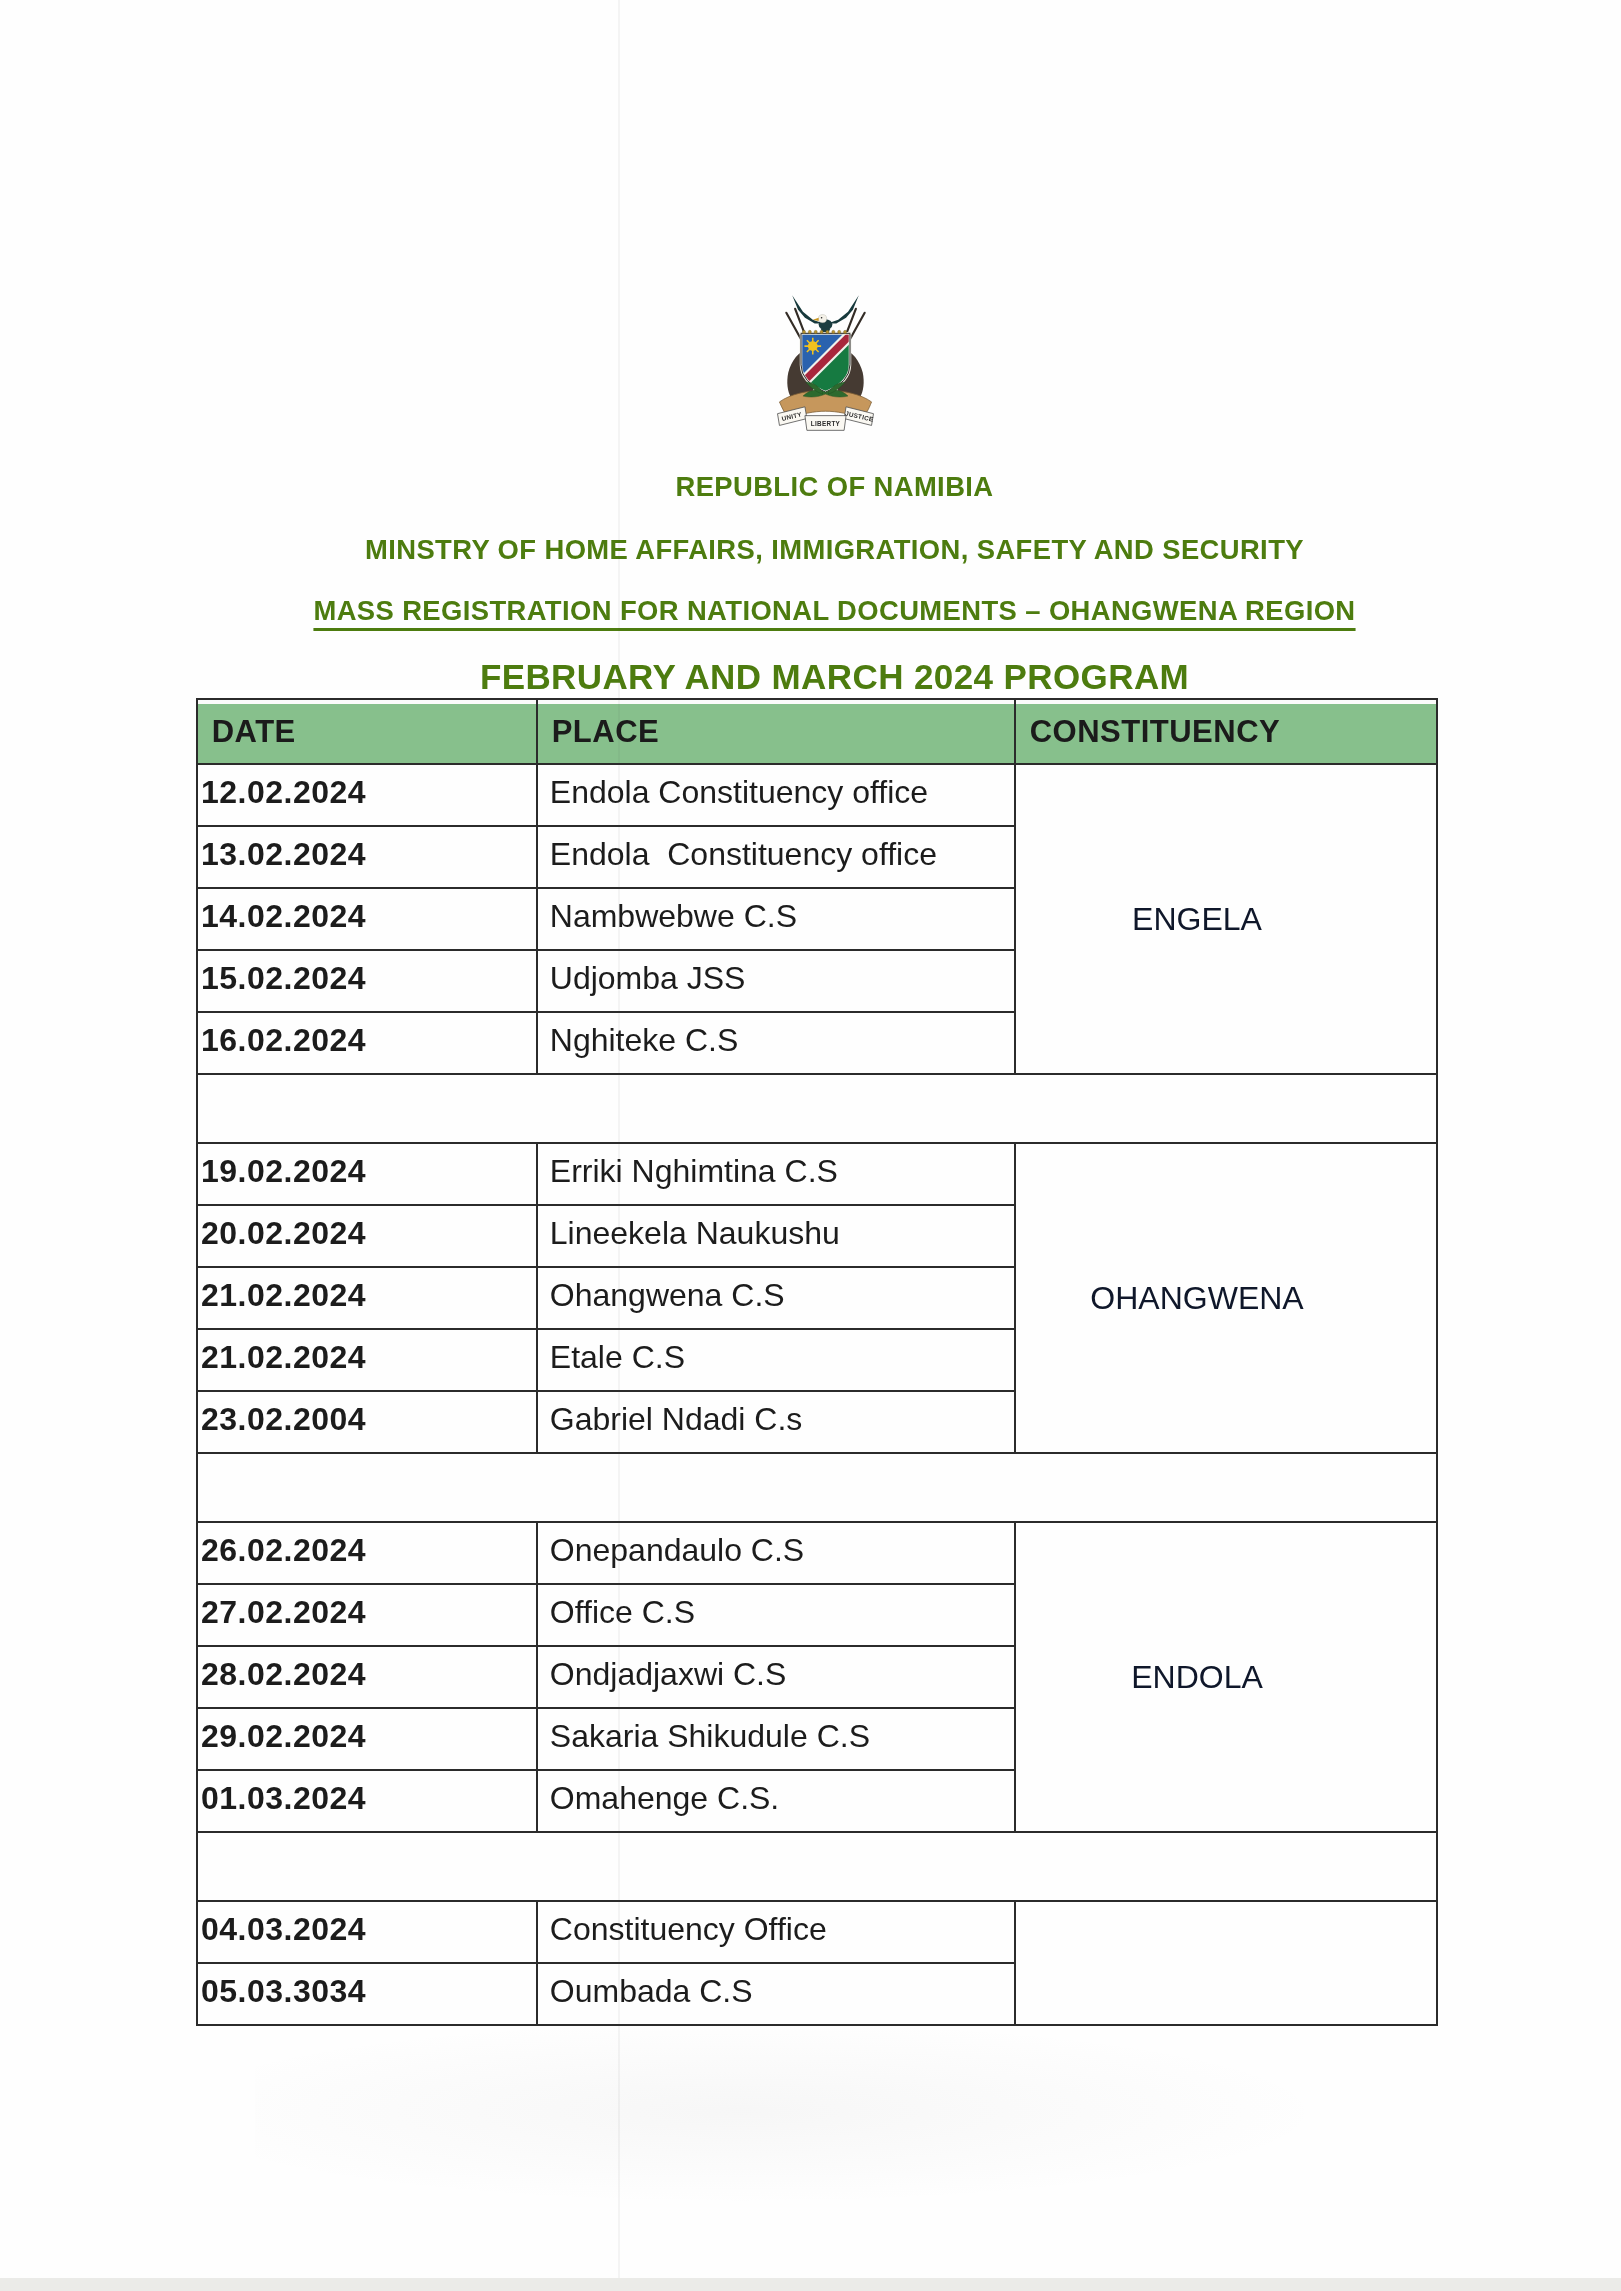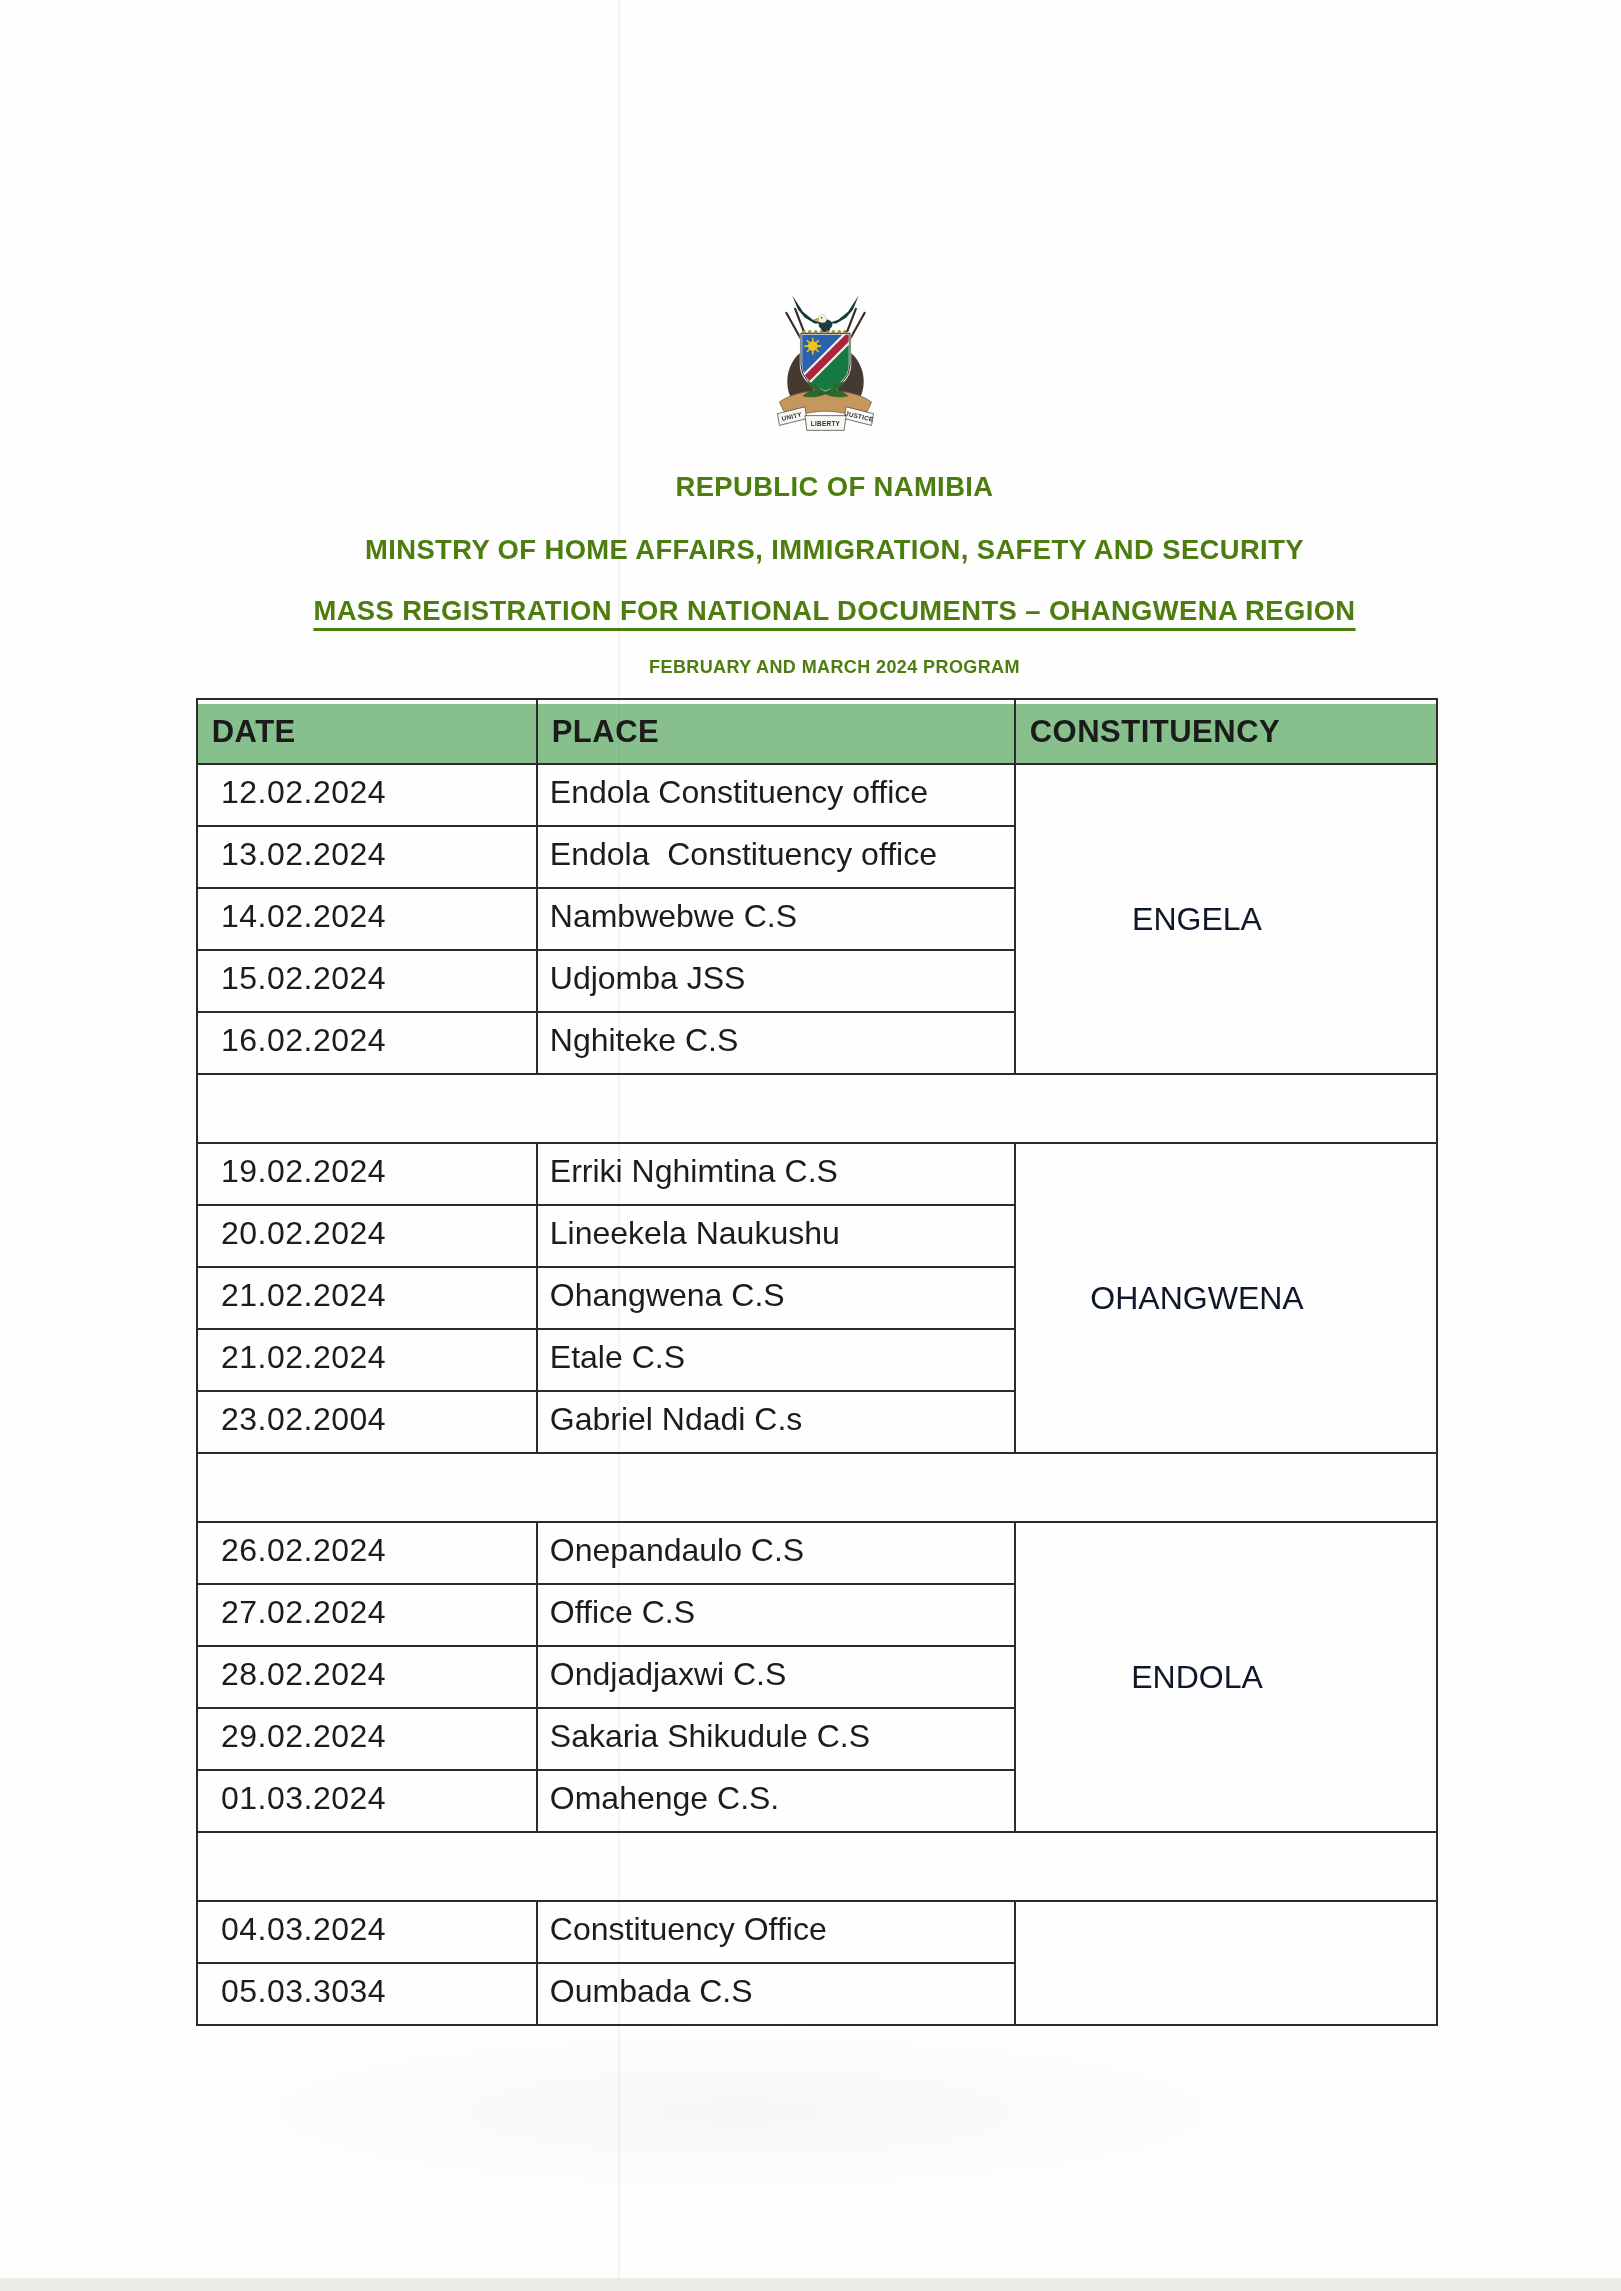--- a/index.html
+++ b/index.html
@@ -33,21 +33,21 @@
   
   .t-line {
     position: absolute; left: 214px; width: 1241px;
     text-align: center; font-weight: 700; color: #4d7c0f;
     letter-spacing: 0.4px; white-space: nowrap;
   }
   #t-republic { top: 471px; font-size: 27.4px; }
   #t-ministry { top: 534px; font-size: 27.4px; }
   #t-document { top: 595px; font-size: 27.4px;
     text-decoration: underline; text-decoration-thickness: 2.9px; text-underline-offset: 7.8px; }
-  #t-program  { top: 657px; font-size: 18px; }
+  #t-program  { top: 657px; font-size: 35px; }
 
   
   .sched-table {
     position: absolute; left: 196px; top: 698px; width: 1241px;
     border-collapse: collapse; table-layout: fixed;
   }
   .sched-table col.col-date  { width: 340px; }
   .sched-table col.col-place { width: 478px; }
   .sched-table col.col-const { width: 422px; }
   .sched-table th, .sched-table td { border: 2px solid #2b2b2b; }
@@ -55,21 +55,21 @@
     height: 63px; text-align: left; vertical-align: middle;
     padding: 0 0 0 13.7px; font-size: 31px; font-weight: 700; color: #1b1b1b;
     background: linear-gradient(#fbfbfa 0 3.9px, #87c08c 3.9px);
     letter-spacing: 0.5px;
   }
   tr.data-row { height: 62px; }
   td.date-cell, td.place-cell {
     vertical-align: top; padding: 8.8px 0 0 11.8px;
     font-size: 32px; color: #1c1c1c; white-space: pre;
   }
-  td.date-cell { padding-left: 23px; letter-spacing: 0.5px; }
+  td.date-cell { padding-left: 3px; letter-spacing: 0.5px; font-weight: bold; }
   td.constituency-cell {
     text-align: center; vertical-align: middle;
     font-size: 32px; color: #0f172a; padding-right: 59px;
   }
   tr.separator-row td { height: 65px; }
 </style>
 </head>
 <body>
 
 <div class="page">

